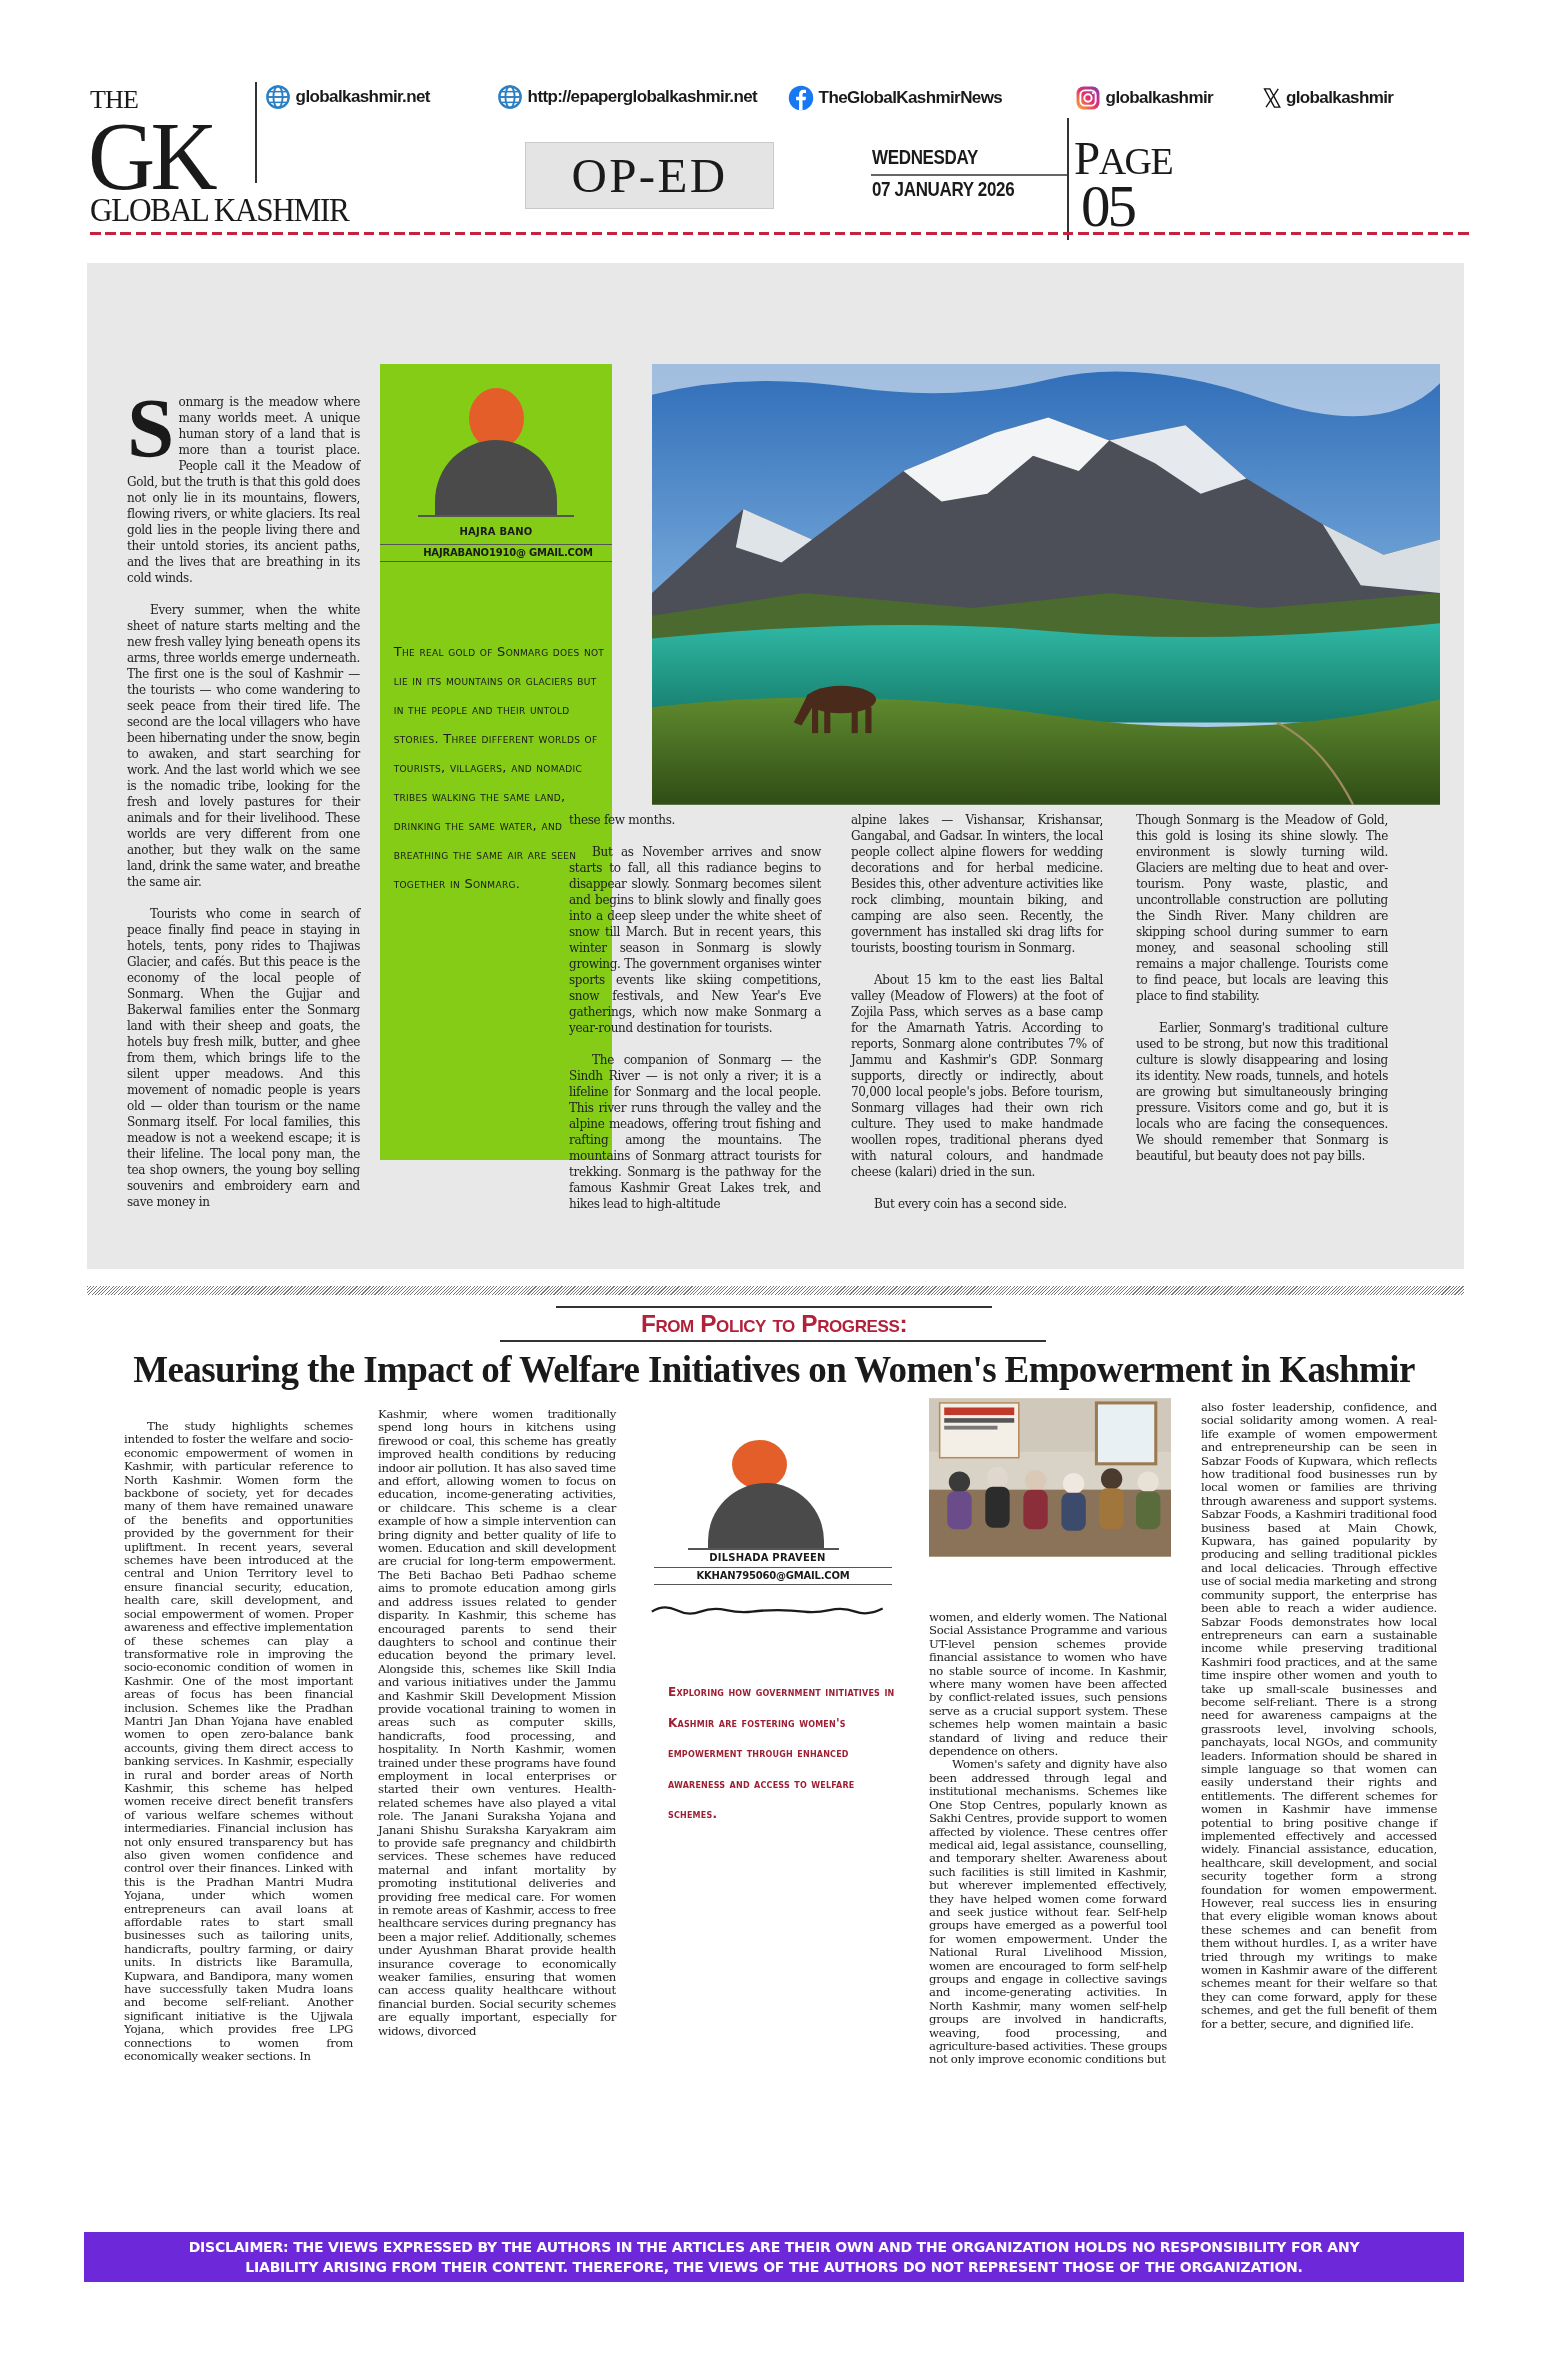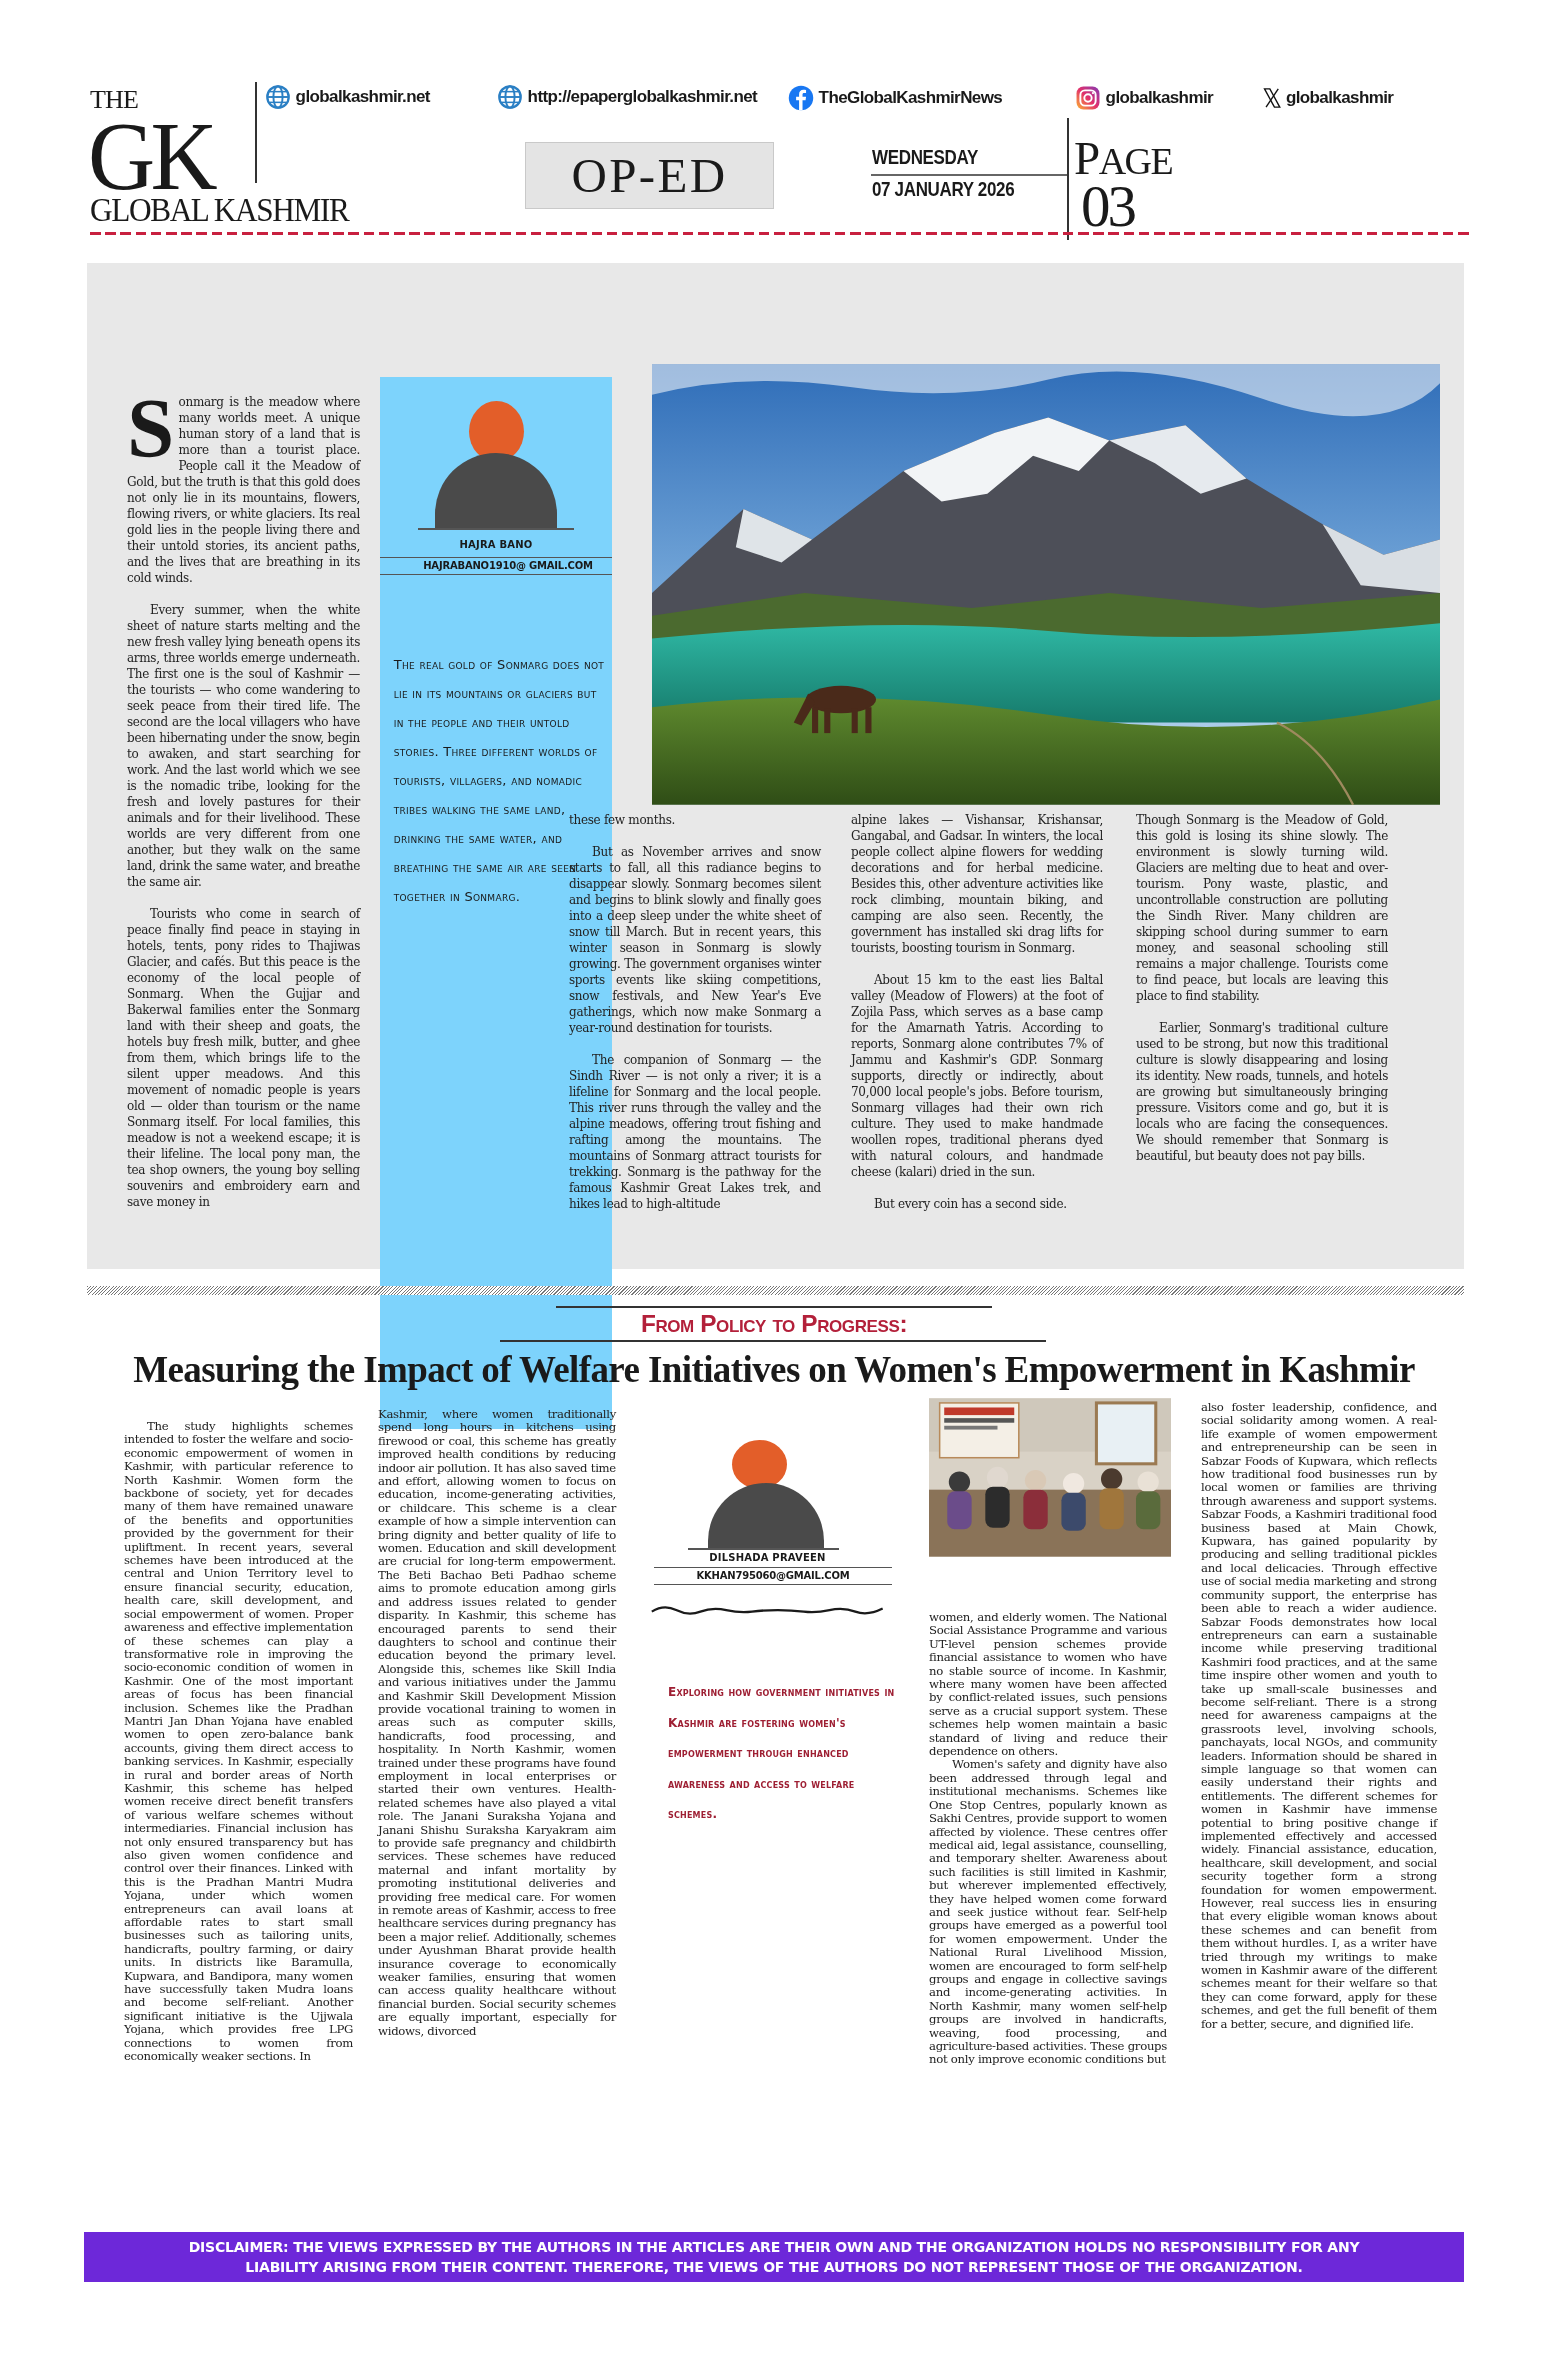--- a/index.html
+++ b/index.html
@@ -32,21 +32,21 @@
   .art1 { position: absolute; left: 87px; top: 263px; width: 1377px; height: 1006px; background: #e8e8e8; }
   .art1-title { position: absolute; left: 0; top: 17px; width: 100%; text-align: center; font-family: "Liberation Serif", serif; font-weight: bold; font-size: 58px; letter-spacing: -1.1px; color: #1a1a1a; }
 
   .col { position: absolute; font-family: "DejaVu Serif", serif; font-size: 12px; line-height: 16px; text-align: justify; color: #222; letter-spacing: -0.3px; }
   .col p { text-indent: 23px; margin-bottom: 16px; }
   .col p.noind { text-indent: 0; }
   .col p.tight { margin-bottom: 0; }
 
   .dropcap { float: left; font-family: "Liberation Serif", serif; font-weight: bold; font-size: 85px; line-height: 64px; margin: 1.5px 4.6px 0 0; color: #1a1a1a; }
 
-  .sidebox { position: absolute; left: 293px; top: 114px; width: 232px; height: 1052px; background: #7dd3fc; }
+  .sidebox { position: absolute; left: 293px; top: 101px; width: 232px; height: 796px; background: #84cc16; }
   .avatar { position: absolute; width: 122px; height: 130px; }
   .avatar .head { position: absolute; left: 34px; top: 0; width: 55px; height: 61px; border-radius: 50%; background: #e35e29; }
   .avatar .body { position: absolute; left: 0; top: 52px; width: 122px; height: 75px; background: #4a4a4a; border-radius: 61px 61px 0 0; }
   .avatar .base { position: absolute; left: -17px; top: 127px; width: 156px; height: 1.5px; background: #555; }
 
   .byline-name { position: absolute; width: 100%; text-align: center; font-family: "DejaVu Sans", sans-serif; font-weight: bold; font-size: 10px; letter-spacing: 0.2px; color: #1a1a1a; }
   .byline-mail { position: absolute; width: 100%; text-align: center; font-family: "DejaVu Sans", sans-serif; font-weight: bold; font-size: 10px; letter-spacing: -0.2px; border-top: 1.1px solid #555; border-bottom: 1.1px solid #555; padding: 2.3px 0; color: #1a1a1a; }
 
   .pullquote { position: absolute; font-family: "DejaVu Sans", sans-serif; font-variant: small-caps; font-size: 13px; line-height: 29px; letter-spacing: 0.3px; color: #1a1a1a; }
 
@@ -134,21 +134,21 @@
   </a>
 
   <div class="section-badge">OP-ED</div>
 
   <div class="date-day">WEDNESDAY</div>
   <div class="date-rule-long" style="width:198px;"></div>
   <div class="date-full">07 JANUARY 2026</div>
 
   <div class="page-divider"></div>
   <div class="page-label"><span class="big">P</span><span>AGE</span></div>
-  <div class="page-num">03</div>
+  <div class="page-num">05</div>
 
   <div class="dash-rule"></div>
 </header>
 
 <section class="art1">
 
   <div class="col" style="left:40px; top:131px; width:233px;">
     <p class="noind">
       <span class="dropcap">S</span><span>onmarg is the meadow where many worlds meet. A unique human story of a land that is more than a tourist place. People call it the Meadow of Gold, but the truth is that this gold does not only lie in its mountains, flowers, flowing rivers, or white glaciers. Its real gold lies in the people living there and their untold stories, its ancient paths, and the lives that are breathing in its cold winds.</span>
     </p>

